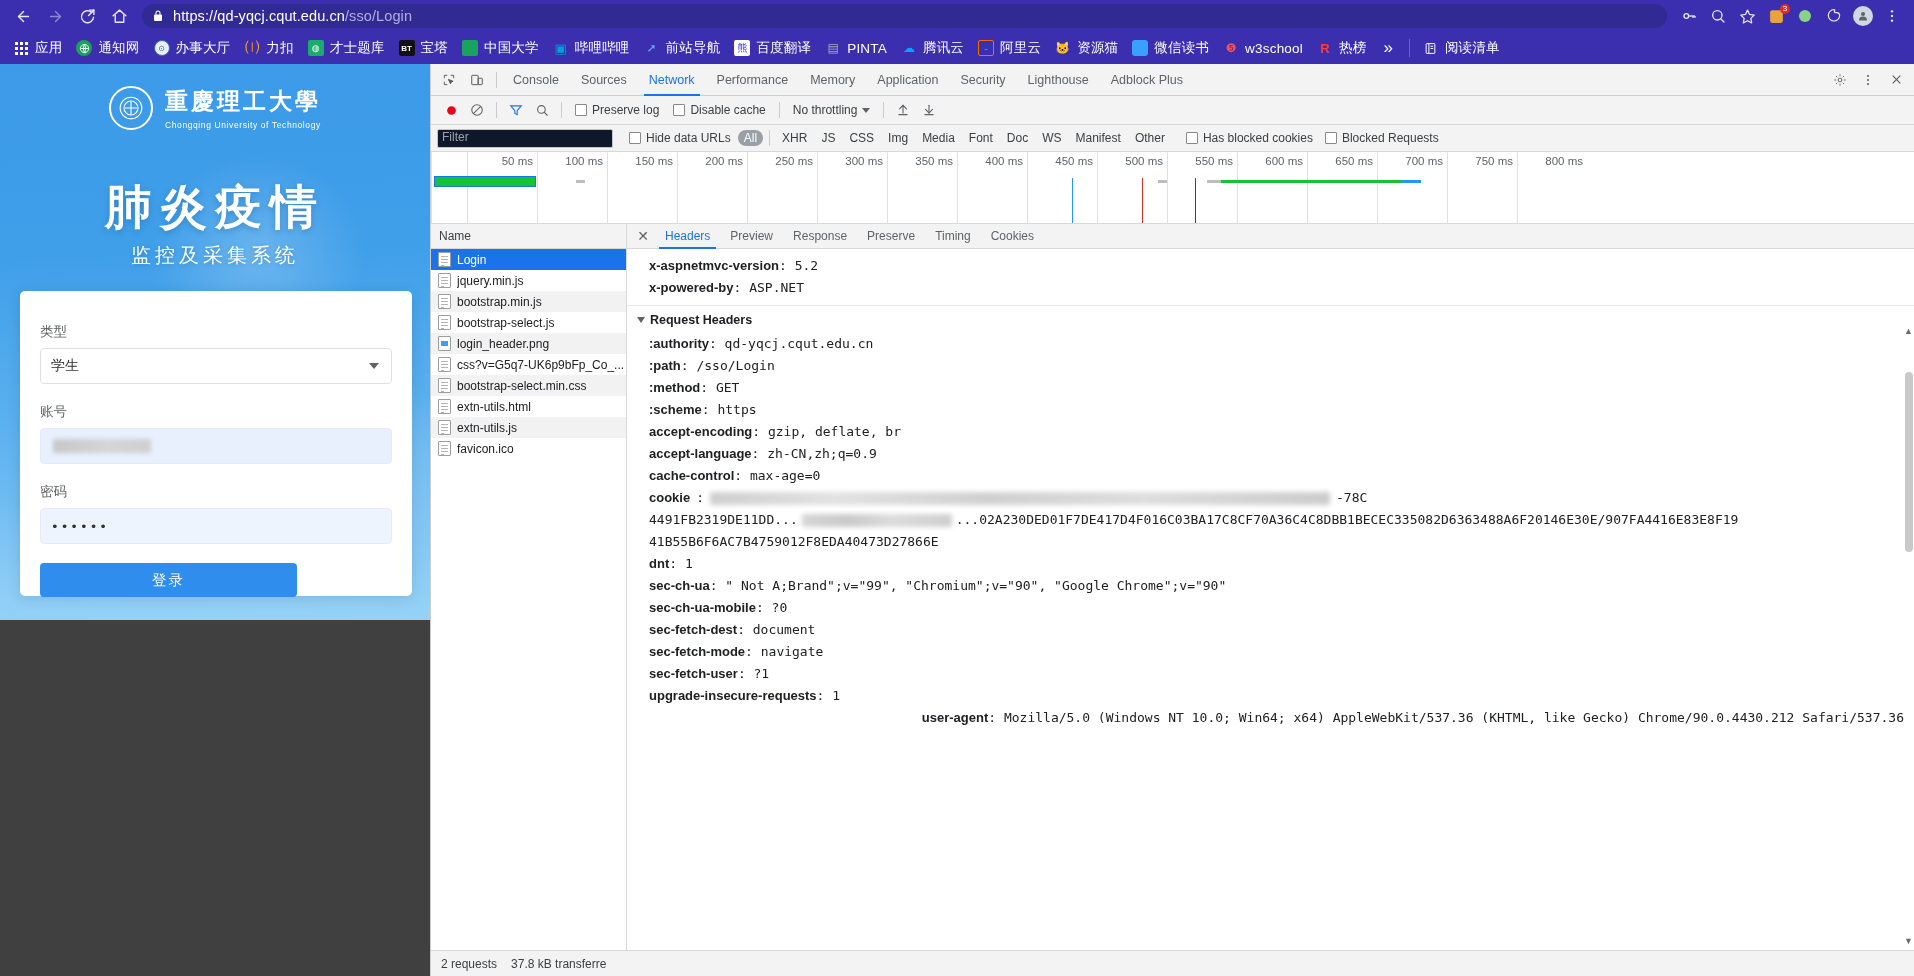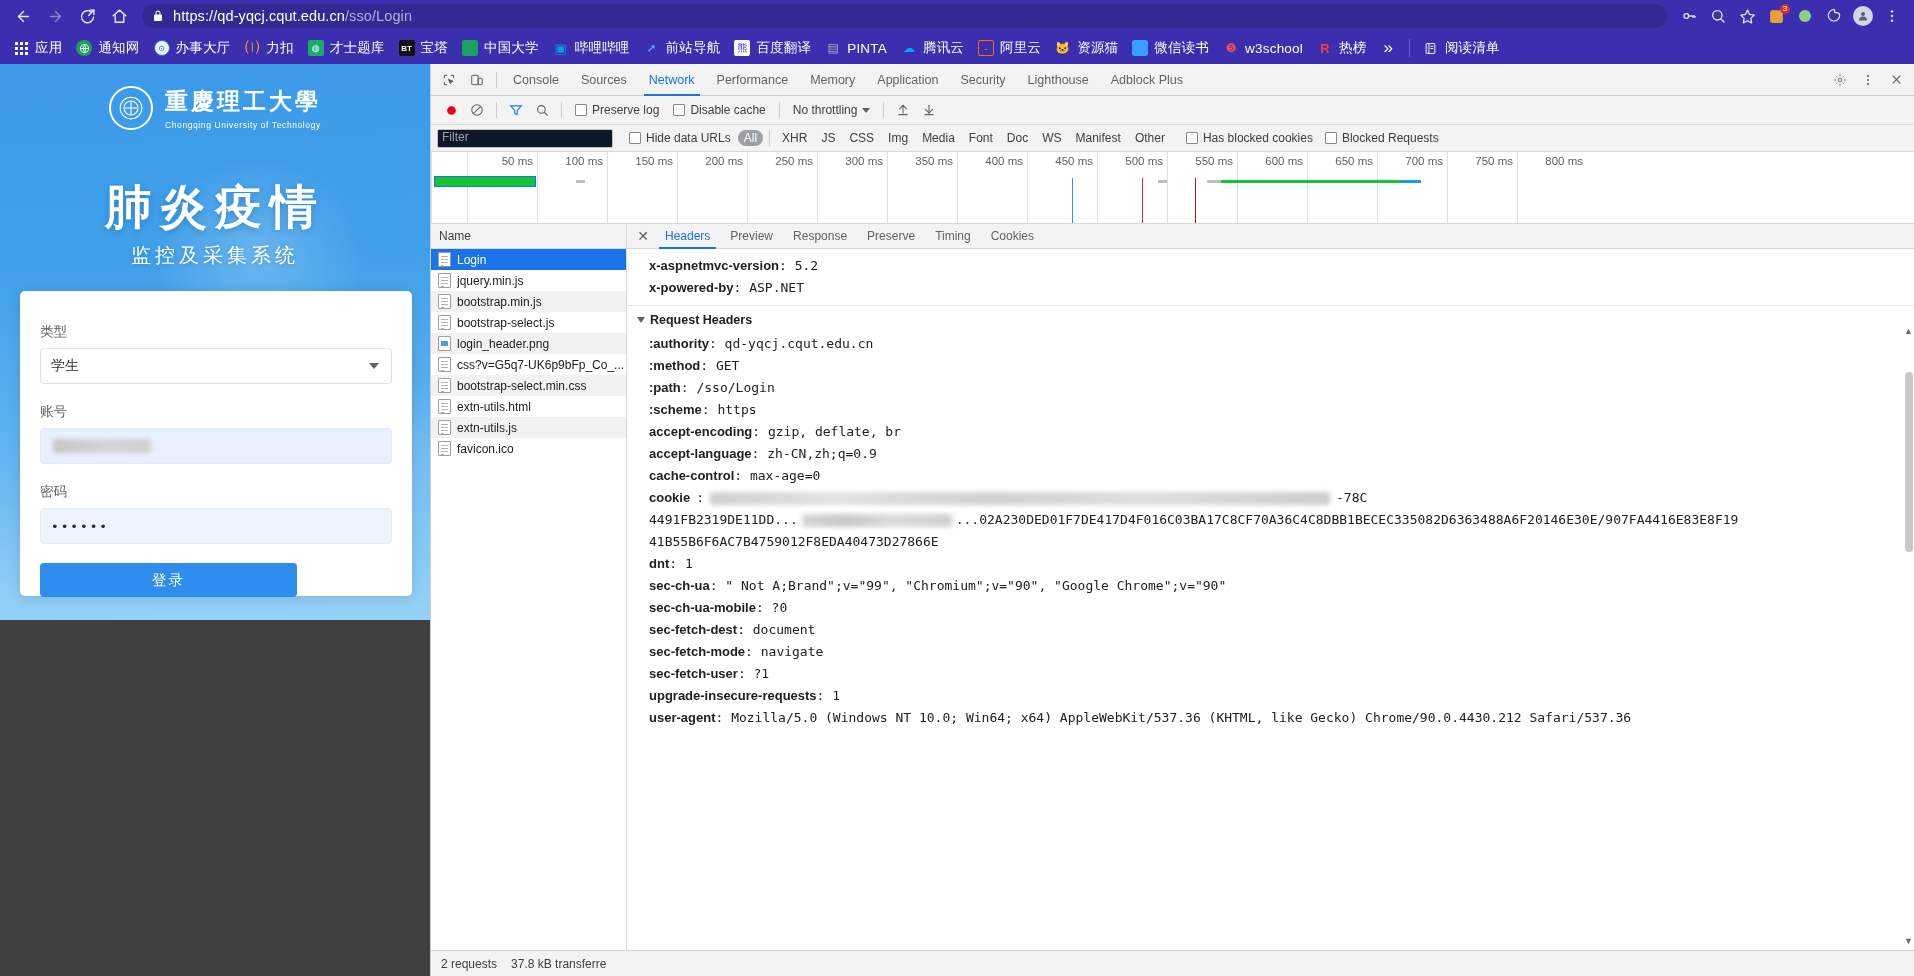--- a/index.html
+++ b/index.html
@@ -1113,43 +1113,43 @@
           <div class="headers-body">
             <div class="hdr-line"><span class="k">x-aspnetmvc-version</span>: <span>5.2</span></div>
             <div class="hdr-line"><span class="k">x-powered-by</span>: <span>ASP.NET</span></div>
 
             <div class="hdr-section">
               <span class="tri-dn"></span>
               <span>Request Headers</span>
             </div>
 
             <div class="hdr-line"><span class="k">:authority</span>: <span>qd-yqcj.cqut.edu.cn</span></div>
+            <div class="hdr-line"><span class="k">:path</span>: <span>/sso/Login</span></div>
             <div class="hdr-line"><span class="k">:method</span>: <span>GET</span></div>
-            <div class="hdr-line"><span class="k">:path</span>: <span>/sso/Login</span></div>
             <div class="hdr-line"><span class="k">:scheme</span>: <span>https</span></div>
             <div class="hdr-line"><span class="k">accept-encoding</span>: <span>gzip, deflate, br</span></div>
             <div class="hdr-line"><span class="k">accept-language</span>: <span>zh-CN,zh;q=0.9</span></div>
             <div class="hdr-line"><span class="k">cache-control</span>: <span>max-age=0</span></div>
 
             <div class="hdr-line" style="display:flex;align-items:center;gap:6px;white-space:nowrap;overflow:hidden;"><span class="k">cookie</span>:<span class="cookie-blur"></span><span>-78C</span></div>
             <div class="hdr-line" style="display:flex;align-items:center;gap:4px;white-space:nowrap;overflow:hidden;">
                 <span>4491FB2319DE11DD...</span>
                 <span class="cookie-blur2" style="width:150px;"></span>
                 <span>...02A230DED01F7DE417D4F016C03BA17C8CF70A36C4C8DBB1BECEC335082D6363488A6F20146E30E/907FA4416E83E8F19</span>
               </div>
             <div class="hdr-line"><span>41B55B6F6AC7B4759012F8EDA40473D27866E</span></div>
 
             <div class="hdr-line"><span class="k">dnt</span>: <span>1</span></div>
             <div class="hdr-line"><span class="k">sec-ch-ua</span>: <span>" Not A;Brand";v="99", "Chromium";v="90", "Google Chrome";v="90"</span></div>
             <div class="hdr-line"><span class="k">sec-ch-ua-mobile</span>: <span>?0</span></div>
             <div class="hdr-line"><span class="k">sec-fetch-dest</span>: <span>document</span></div>
             <div class="hdr-line"><span class="k">sec-fetch-mode</span>: <span>navigate</span></div>
             <div class="hdr-line"><span class="k">sec-fetch-user</span>: <span>?1</span></div>
             <div class="hdr-line"><span class="k">upgrade-insecure-requests</span>: <span>1</span></div>
-            <div class="hdr-line" style="white-space:nowrap;overflow:hidden;"><span class="k">user-agent</span>: <span>Mozilla/5.0 (Windows NT 10.0; Win64; x64) AppleWebKit/537.36 (KHTML, like Gecko) Chrome/90.0.4430.212 Safari/537.36</span></div>
+            <div class="hdr-line" style="white-space:nowrap;overflow:hidden;text-align:right;"><span class="k">user-agent</span>: <span>Mozilla/5.0 (Windows NT 10.0; Win64; x64) AppleWebKit/537.36 (KHTML, like Gecko) Chrome/90.0.4430.212 Safari/537.36</span></div>
           </div>
         </div>
       </div>
 
       <div class="dt-status">
         <span>2 requests</span>
         <span>37.8 kB transferre</span>
       </div>
 
       <div class="vscroll-track" style="top:284px; bottom:26px;">

